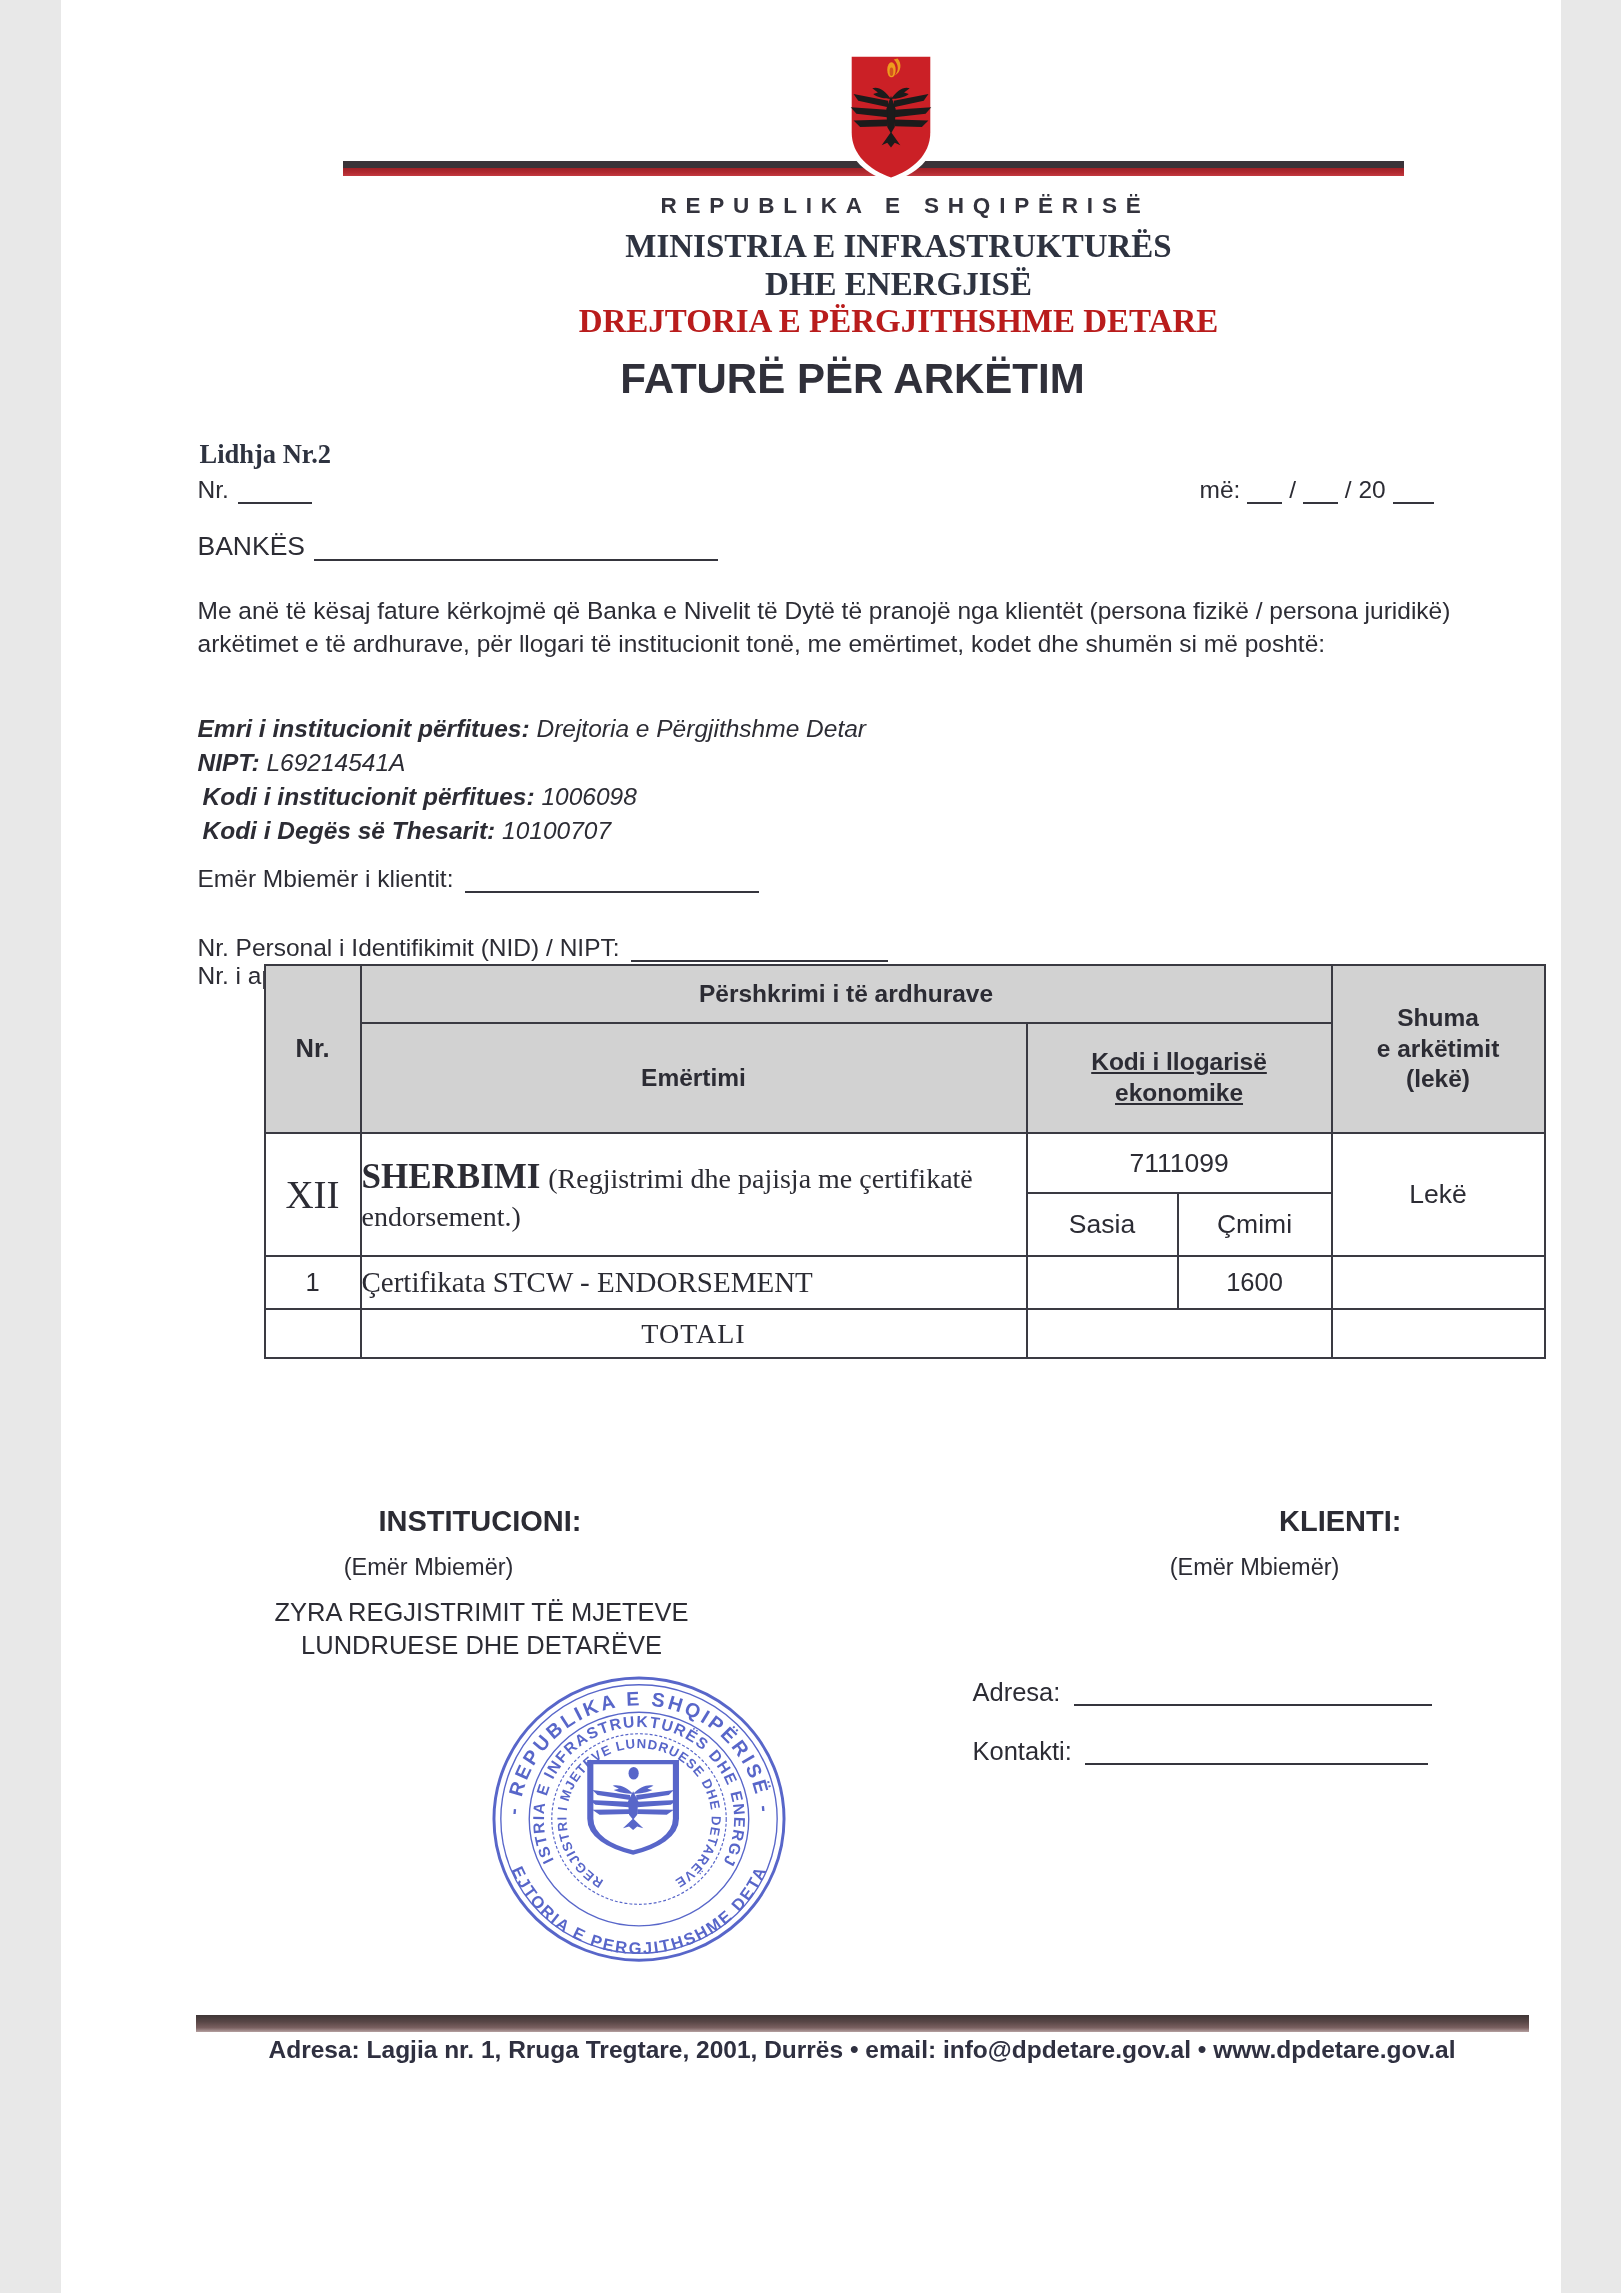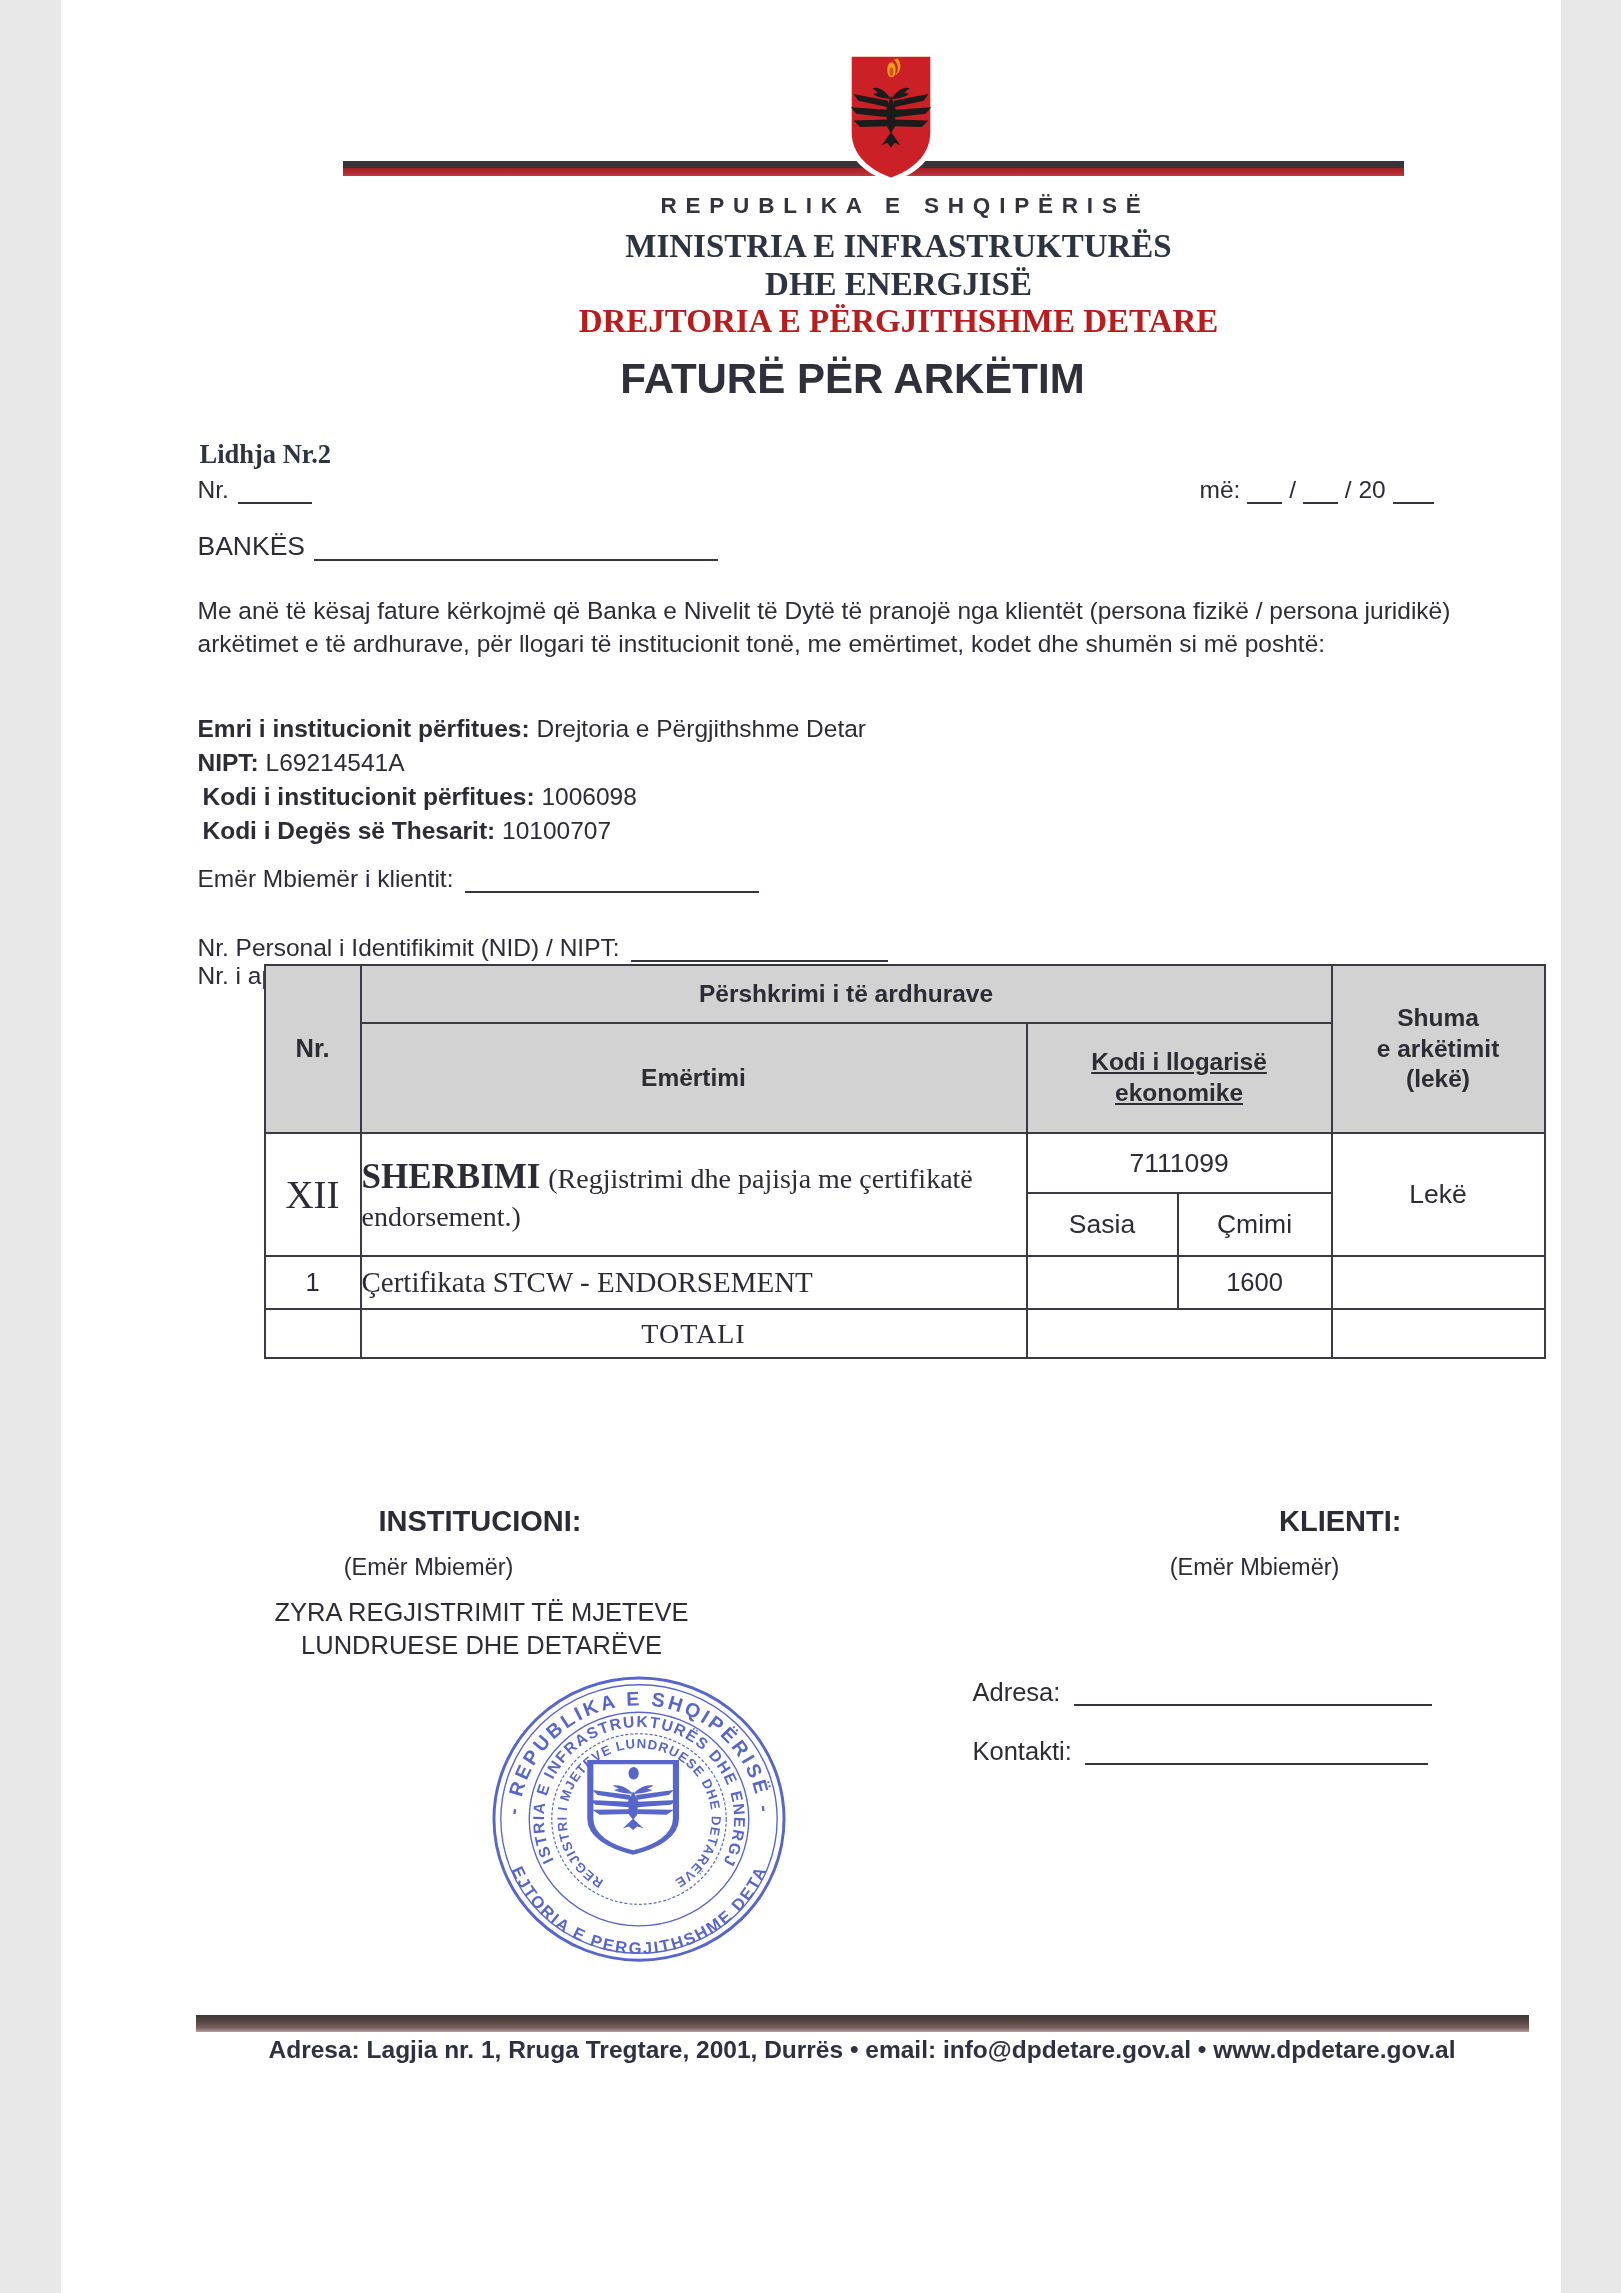--- a/index.html
+++ b/index.html
@@ -13,21 +13,21 @@
   .row{position:absolute;display:flex;align-items:flex-end;gap:8.8px;white-space:nowrap;}
   .blank{display:inline-block;border-bottom:2.9px solid #35353d;height:5.9px;}
   .lbl{line-height:1.1;}
   
   #band{position:absolute;left:282px;top:161px;width:1061px;height:14.7px;z-index:1;
         background:linear-gradient(180deg,#3a3338 0%,#3a3338 45%,#9e2026 45%,#b22a30 78%,#c43a40 100%);}
   #coat{z-index:2;}
   
   #intro{position:absolute;left:137px;top:594px;width:1308px;font-size:24.5px;line-height:33px;}
   
-  .infoline{position:absolute;left:137px;font-size:24.5px;line-height:29px;white-space:nowrap;}
+  .infoline{position:absolute;left:137px;font-size:24.5px;line-height:29px;white-space:nowrap;font-style:italic;}
   
   table.inv{border-collapse:collapse;table-layout:fixed;position:absolute;left:203px;top:964px;
             width:1279px;border:2.9px solid #3a3a42;}
   table.inv td{border:2px solid #3a3a42;padding:0;vertical-align:middle;overflow:hidden;}
   td.hd{background:#d2d2d2;font-weight:bold;font-size:24.5px;text-align:center;line-height:1.25;}
   td.cc{text-align:center;font-size:26.5px;}
   .svc-title{font-family:"Liberation Serif",serif;font-weight:bold;font-size:35px;}
   .svc-sub{font-family:"Liberation Serif",serif;font-size:28px;margin-left:7.8px;}
   td.namecell{padding:3.9px 5.9px;line-height:1.3;}
   td.itemname{font-family:"Liberation Serif",serif;font-size:29px;padding:2px 7.8px;}

